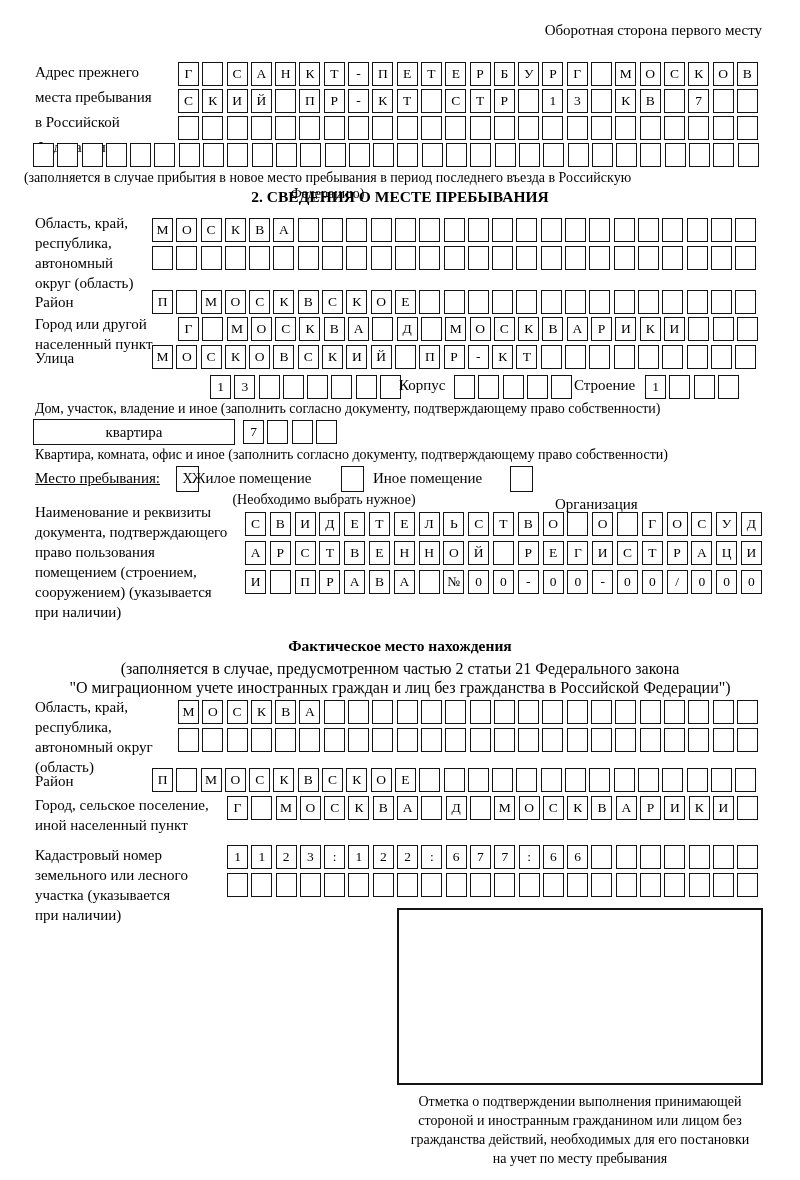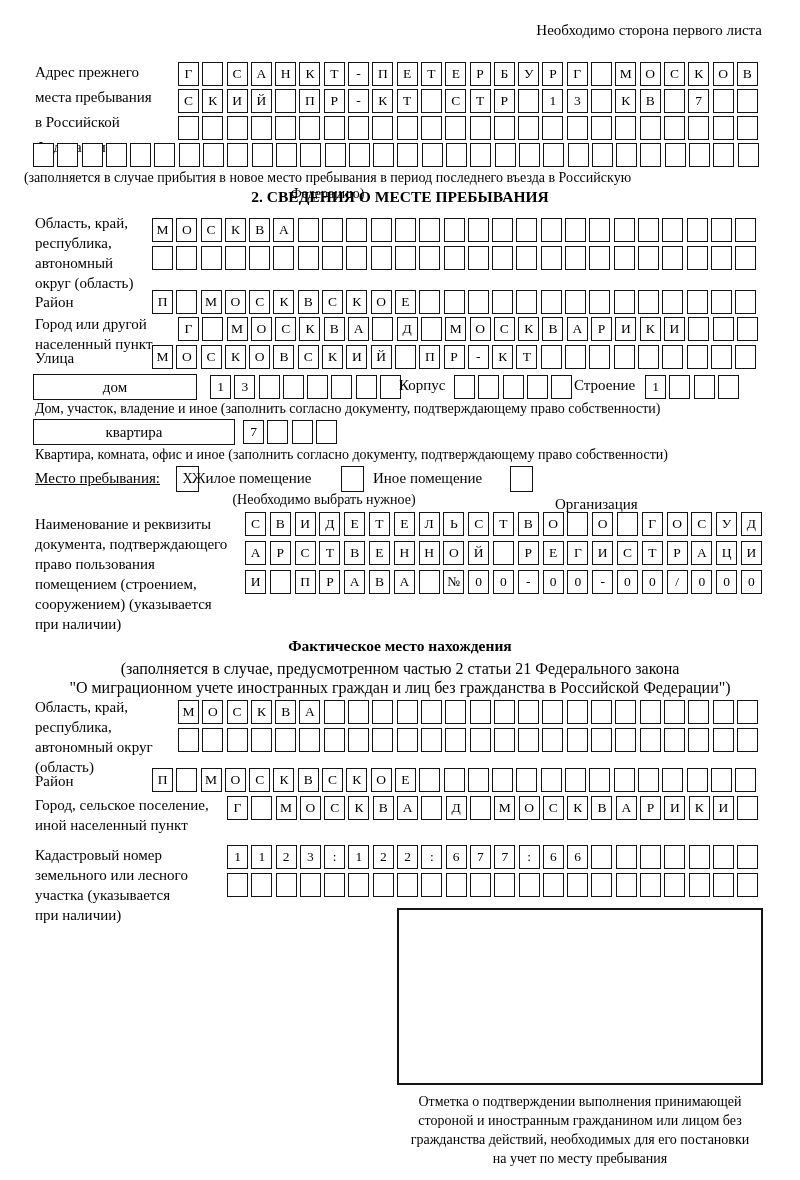--- a/index.html
+++ b/index.html
@@ -22,21 +22,21 @@
         display:flex;align-items:center;justify-content:center;font-size:15px;}
   .cb{box-sizing:border-box;width:23px;height:26px;border:1.6px solid #141414;
         display:flex;align-items:center;justify-content:center;font-size:14px;}
   .stampbox{box-sizing:border-box;border:2px solid #141414;background:#fff;}
 </style>
 </head>
 <body>
 
 <div class="page">
 
-  <div class="abs right" style="left:420px;top:22px;width:342px;font-size:15px;">Необходимо сторона первого листа</div>
+  <div class="abs right" style="left:420px;top:22px;width:342px;font-size:15px;">Оборотная сторона первого месту</div>
 
   <div class="abs lbl" style="left:35px;top:60px;width:150px;">Адрес прежнего
 места пребывания
 в Российской
 Федерации</div>
   <div class="abs cellrow" style="left:178px;top:62px;">
       <span class="cell">Г</span>
       <span class="cell"></span>
       <span class="cell">С</span>
       <span class="cell">А</span>
@@ -288,21 +288,20 @@
       <span class="cell"></span>
       <span class="cell"></span>
       <span class="cell"></span>
       <span class="cell"></span>
       <span class="cell"></span>
       <span class="cell"></span>
       <span class="cell"></span>
       <span class="cell"></span>
     </div>
 
-  <div class="abs bigbox" style="left:33px;top:374px;width:164px;">дом</div>
   <div class="abs cellrow" style="left:210px;top:375px;">
       <span class="cell">1</span>
       <span class="cell">3</span>
       <span class="cell"></span>
       <span class="cell"></span>
       <span class="cell"></span>
       <span class="cell"></span>
       <span class="cell"></span>
       <span class="cell"></span>
     </div>
@@ -334,21 +333,21 @@
 
   <div class="abs" style="left:35px;top:470px;font-size:15px;text-decoration:underline;">Место пребывания:</div>
   <div class="abs cb" style="left:176px;top:466px;">X</div>
   <div class="abs" style="left:192px;top:470px;font-size:15px;">Жилое помещение</div>
   <div class="abs cb" style="left:341px;top:466px;"></div>
   <div class="abs" style="left:373px;top:470px;font-size:15px;">Иное помещение</div>
   <div class="abs cb" style="left:510px;top:466px;"></div>
   <div class="abs" style="left:555px;top:496px;font-size:15px;">Организация</div>
   <div class="abs center note" style="left:164px;top:492px;width:320px;">(Необходимо выбрать нужное)</div>
 
-  <div class="abs lbl20" style="left:35px;top:514px;width:225px;">Наименование и реквизиты
+  <div class="abs lbl20" style="left:35px;top:502px;width:225px;">Наименование и реквизиты
 документа, подтверждающего
 право пользования
 помещением (строением,
 сооружением) (указывается
 при наличии)</div>
   <div class="abs cellrow gapw" style="left:245px;top:512px;">
       <span class="cell">С</span>
       <span class="cell">В</span>
       <span class="cell">И</span>
       <span class="cell">Д</span>

